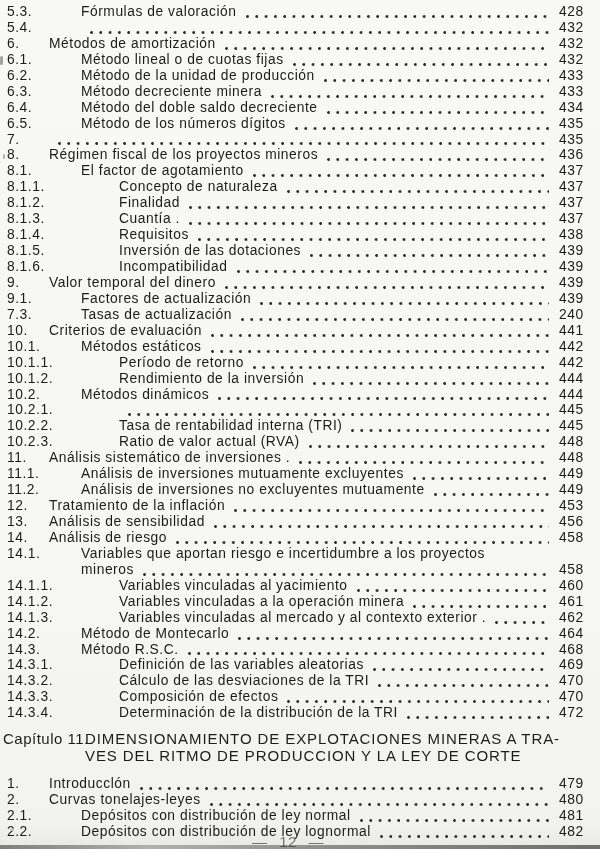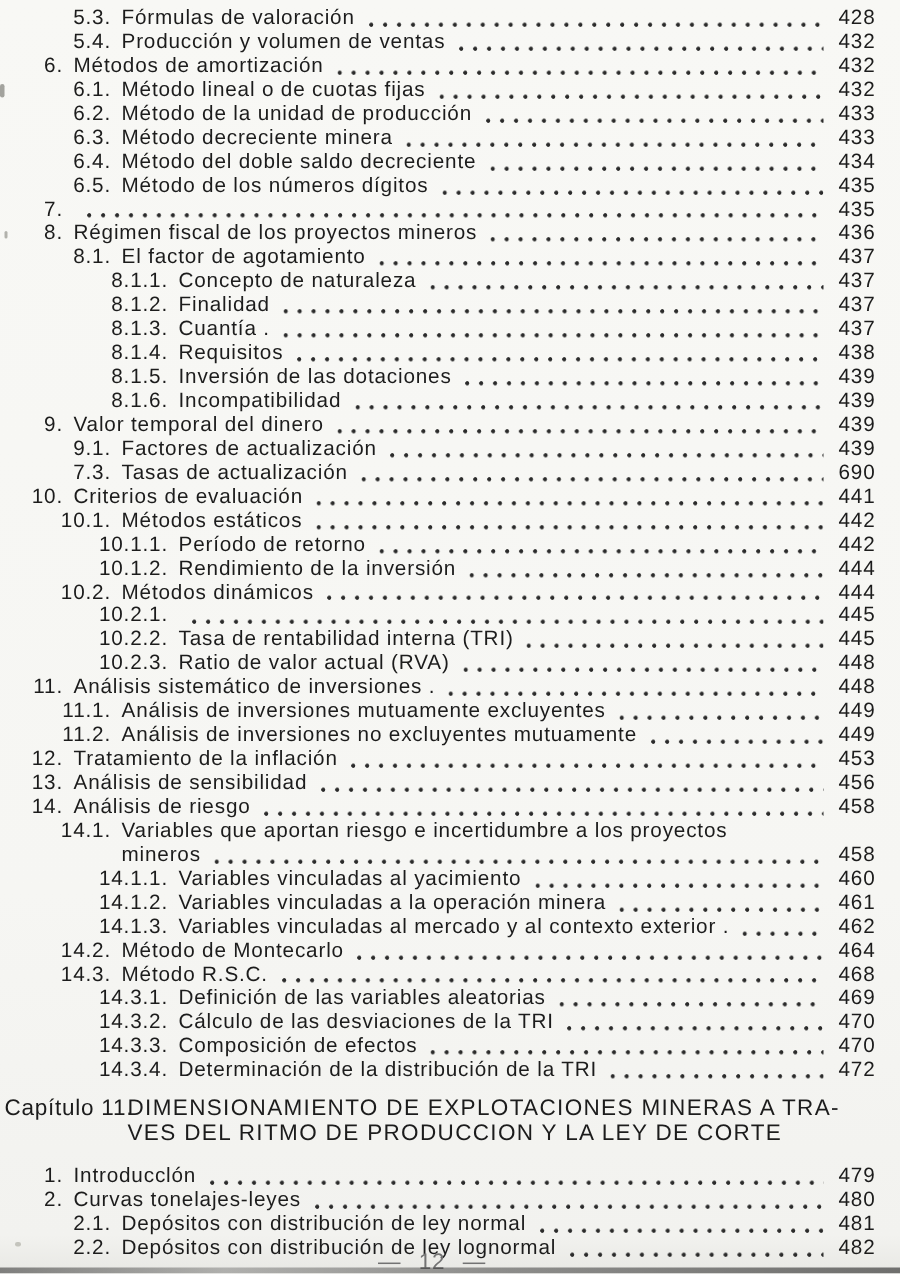--- a/index.html
+++ b/index.html
@@ -8,21 +8,21 @@
     background:#f7f7f4;
     font-family:"Liberation Sans","DejaVu Sans",sans-serif;
     color:#1c1c1c;
     -webkit-font-smoothing:antialiased;
   }
   .page-surface{position:absolute;inset:0;
     background:linear-gradient(180deg,#f8f8f5 0%,#f6f6f3 70%,#f2f2ef 97%,#e8e8e4 100%);}
   .toc{position:absolute;left:7px;right:5px;top:4px;}
   .row{display:flex;align-items:flex-end;width:100%;
     font-size:13.8px;line-height:15.93px;letter-spacing:0.55px;}
-  .num{flex:none;text-align:right;margin-right:7px;white-space:pre;}
+  .num{flex:none;margin-right:7px;white-space:pre;}
   .lvl1 .num{width:35px;}
   .lvl2 .num{width:67px;}
   .lvl3 .num{width:105px;}
   .lvlc2 .num{width:67px;}
   .title{flex:none;white-space:nowrap;text-align:right;}
   .leader{flex:1 1 auto;height:3px;align-self:flex-end;margin:0 10px 2px 9px;
     background-image:radial-gradient(circle at 1.5px 1.5px,#2b2b2b 1.15px,rgba(0,0,0,0) 1.6px);
     background-size:9.3px 3px;background-repeat:repeat-x;background-position:left bottom;
     min-width:0;}
   .pageno{flex:none;width:36px;}
@@ -47,21 +47,20 @@
 <div class="toc">
   <div id="toc-main">
       <div class="row lvl2">
     <span class="num">5.3.</span>
     <span class="title">Fórmulas de valoración</span>
     <span class="leader"></span>
     <span class="pageno">428</span>
   </div>
       <div class="row lvl2">
     <span class="num">5.4.</span>
-    <span class="title">Producción y volumen de ventas</span>
     <span class="leader"></span>
     <span class="pageno">432</span>
   </div>
       <div class="row lvl1">
     <span class="num">6.</span>
     <span class="title">Métodos de amortización</span>
     <span class="leader"></span>
     <span class="pageno">432</span>
   </div>
       <div class="row lvl2">
@@ -156,21 +155,21 @@
       <div class="row lvl2">
     <span class="num">9.1.</span>
     <span class="title">Factores de actualización</span>
     <span class="leader"></span>
     <span class="pageno">439</span>
   </div>
       <div class="row lvl2">
     <span class="num">7.3.</span>
     <span class="title">Tasas de actualización</span>
     <span class="leader"></span>
-    <span class="pageno">690</span>
+    <span class="pageno">240</span>
   </div>
       <div class="row lvl1">
     <span class="num">10.</span>
     <span class="title">Criterios de evaluación</span>
     <span class="leader"></span>
     <span class="pageno">441</span>
   </div>
       <div class="row lvl2">
     <span class="num">10.1.</span>
     <span class="title">Métodos estáticos</span>

